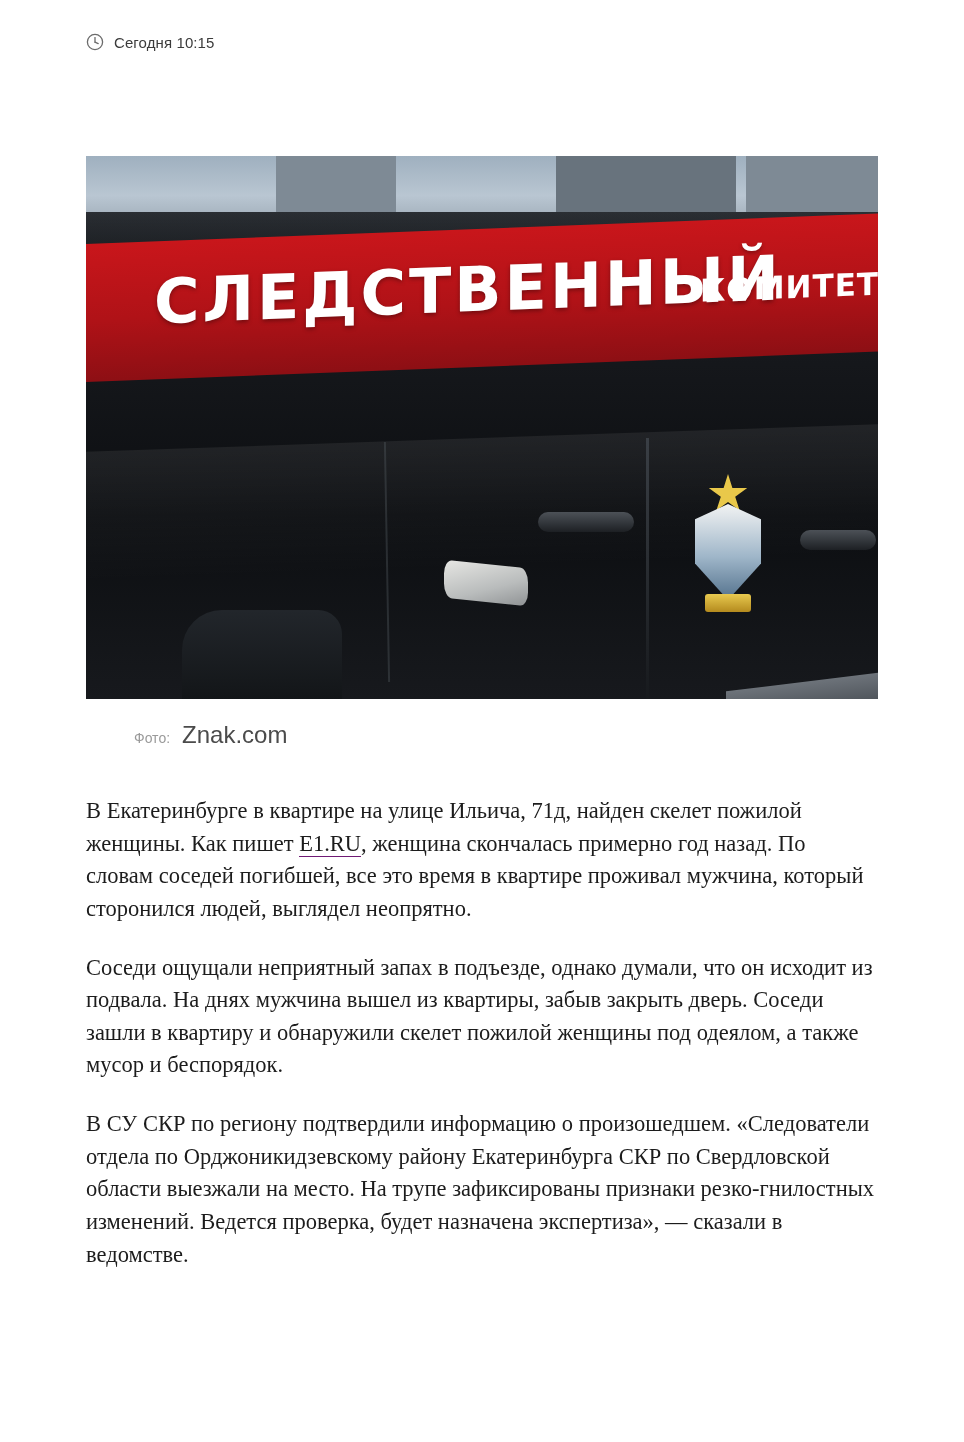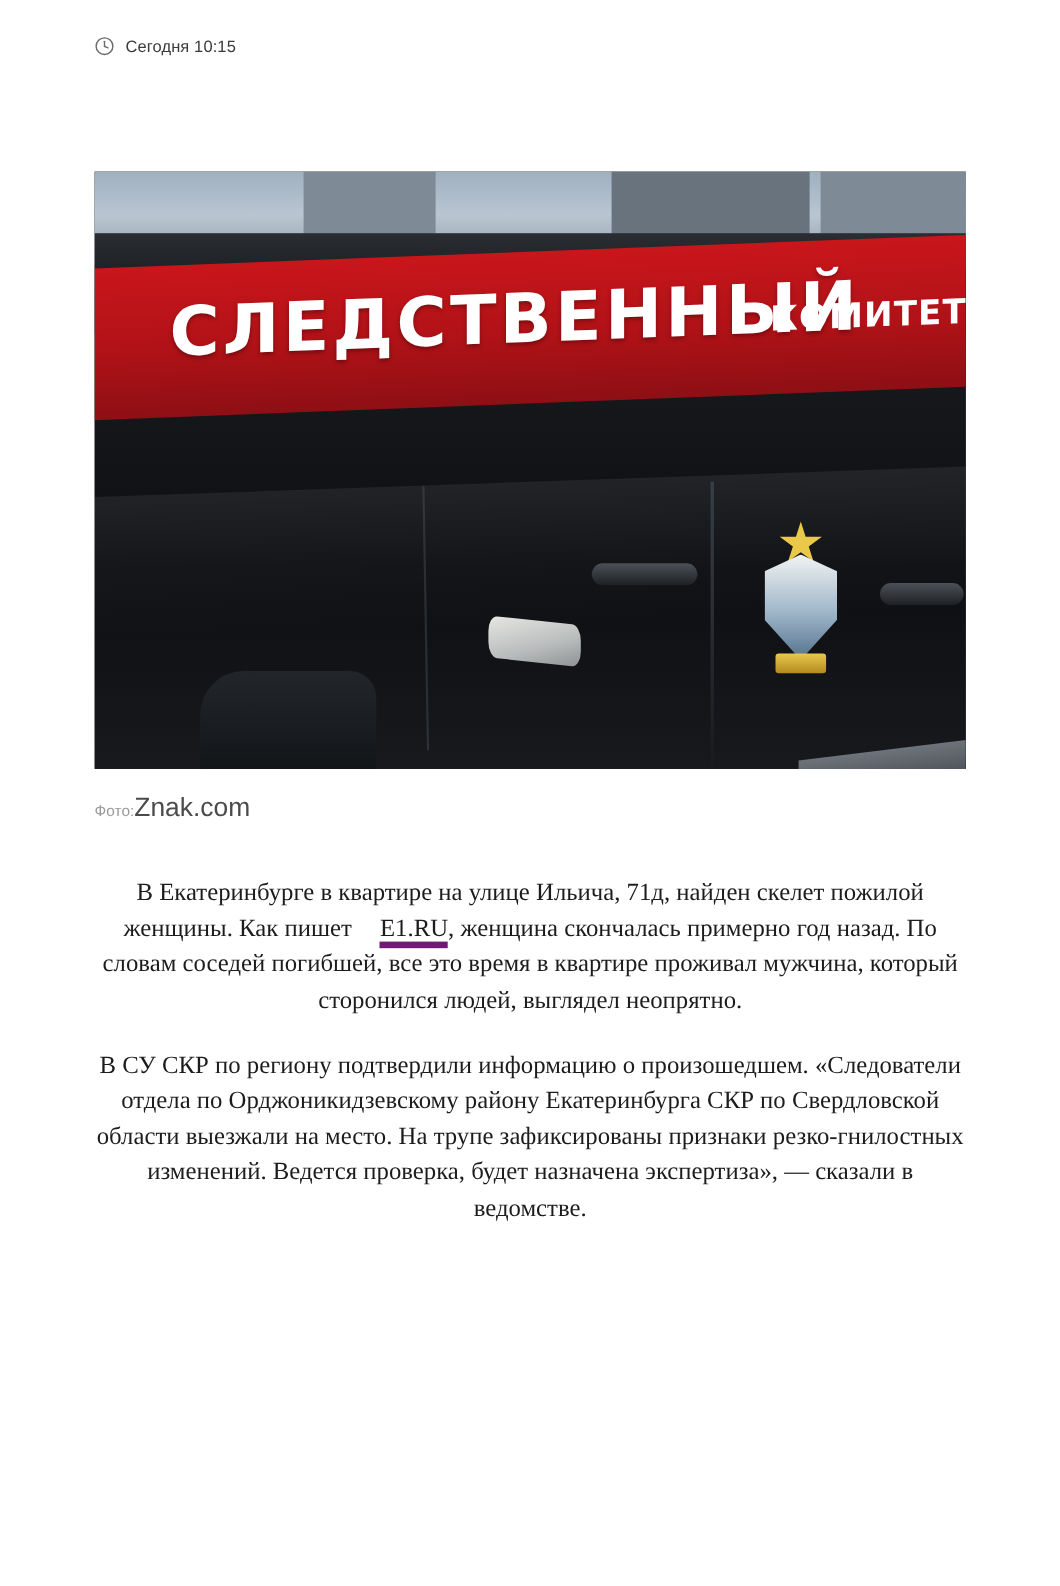--- a/index.html
+++ b/index.html
@@ -12,21 +12,20 @@
     min-height: 1442px;
     font-family: "Liberation Sans", sans-serif;
     color: #1a1a1a;
     position: relative;
     overflow: hidden;
   }
   .page {
     width: 964px;
     box-sizing: border-box;
     padding: 0 86px;
-    text-align: center;
   }
 
   
   .meta {
     display: flex;
     align-items: center;
     gap: 10px;
     padding-top: 30px;
     height: 24px;
   }
@@ -215,22 +214,23 @@
     left: 0; top: 226px;
     width: 100%; height: 130px;
     background: linear-gradient(180deg, rgba(255,255,255,.07), rgba(255,255,255,0));
     transform: skewY(-2deg);
   }
 
   
   .caption {
     display: flex;
     align-items: baseline;
-    gap: 0;
+    gap: 12px;
     margin-top: 22px;
+    margin-left: 48px;
   }
   .caption-label {
     font-size: 14px;
     color: #9a9a9a;
     font-family: "Liberation Sans", sans-serif;
   }
   .caption-source {
     font-size: 24px;
     color: #4b4b4b;
     font-family: "Liberation Sans", sans-serif;
@@ -245,22 +245,21 @@
     font-family: "Liberation Serif", serif;
     font-size: 22.5px;
     line-height: 1.45;
     color: #1c1c1c;
     max-width: 792px;
   }
   .article p:last-child { margin-bottom: 0; }
   a.inline-link {
     color: #1c1c1c;
     text-decoration: none;
-    border-bottom: 6px solid #701a75;
-    margin-left: 20px;
+    border-bottom: 1px solid #701a75;
   }
 </style>
 </head>
 <body>
 
 <div class="page">
 
   <div class="meta">
     <span class="clock-icon">
       <svg width="18" height="18" viewBox="0 0 18 18">
@@ -303,16 +302,17 @@
     </div>
   </div>
 
   <div class="caption">
     <span class="caption-label">Фото:</span>
     <span class="caption-source">Znak.com</span>
   </div>
 
   <div class="article">
     <p><span>В Екатеринбурге в квартире на улице Ильича, 71д, найден скелет пожилой женщины. Как пишет </span><a class="inline-link" href="#">E1.RU</a><span>, женщина скончалась примерно год назад. По словам соседей погибшей, все это время в квартире проживал мужчина, который сторонился людей, выглядел неопрятно.</span></p>
+    <p>Соседи ощущали неприятный запах в подъезде, однако думали, что он исходит из подвала. На днях мужчина вышел из квартиры, забыв закрыть дверь. Соседи зашли в квартиру и обнаружили скелет пожилой женщины под одеялом, а также мусор и беспорядок.</p>
     <p>В СУ СКР по региону подтвердили информацию о произошедшем. «Следователи отдела по Орджоникидзевскому району Екатеринбурга СКР по Свердловской области выезжали на место. На трупе зафиксированы признаки резко-гнилостных изменений. Ведется проверка, будет назначена экспертиза», — сказали в ведомстве.</p>
   </div>
 
 </div>
 
 </body></html>

